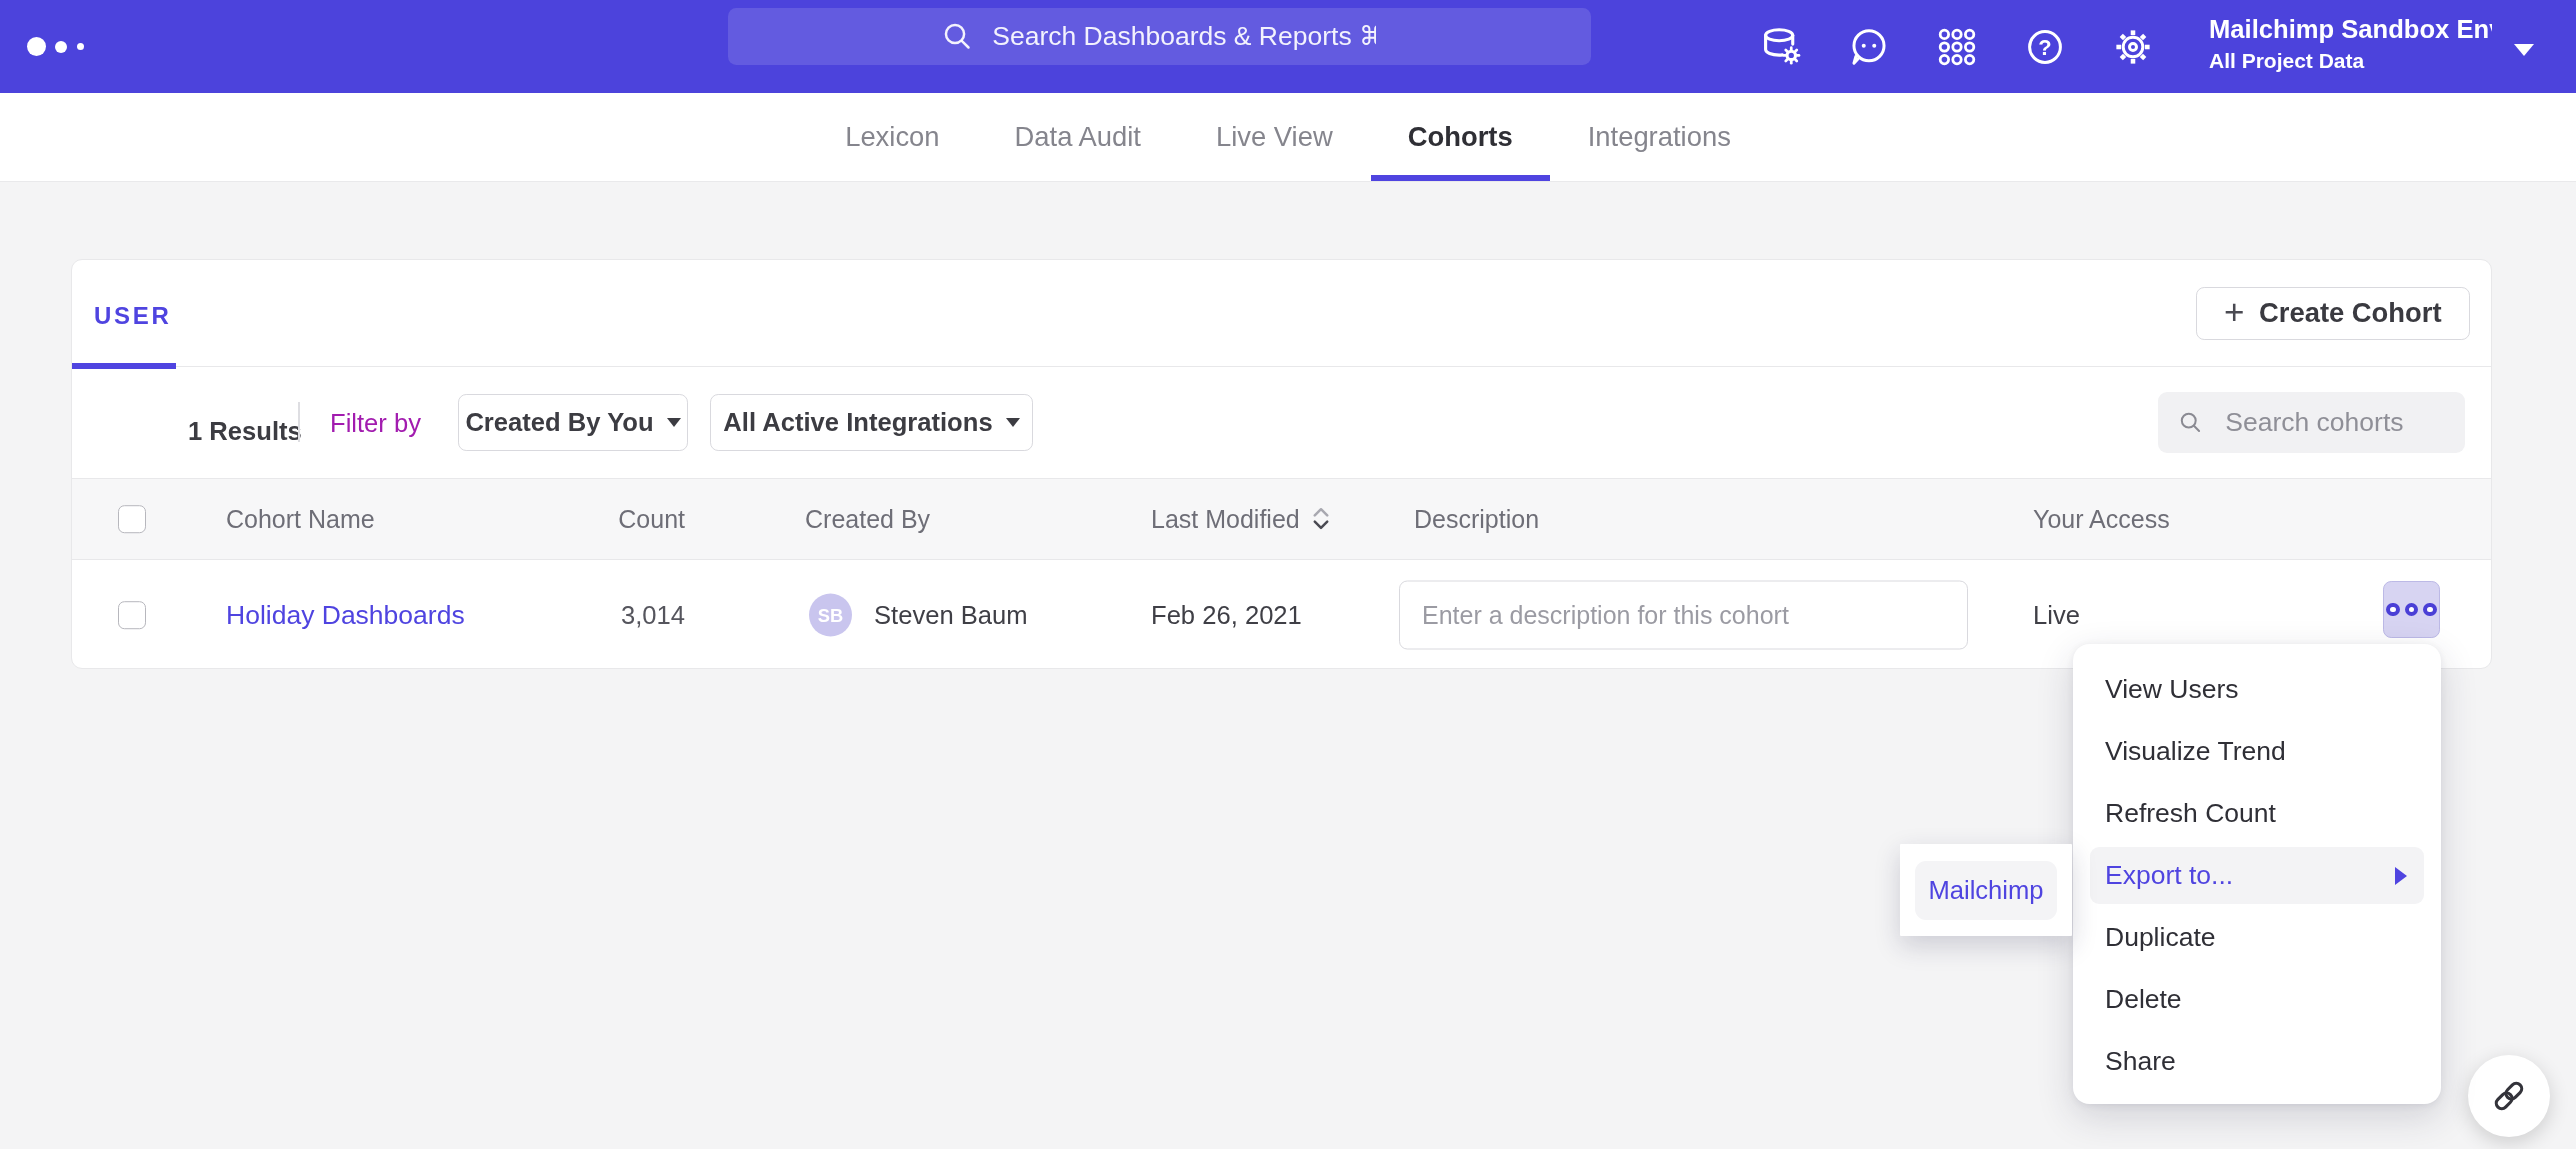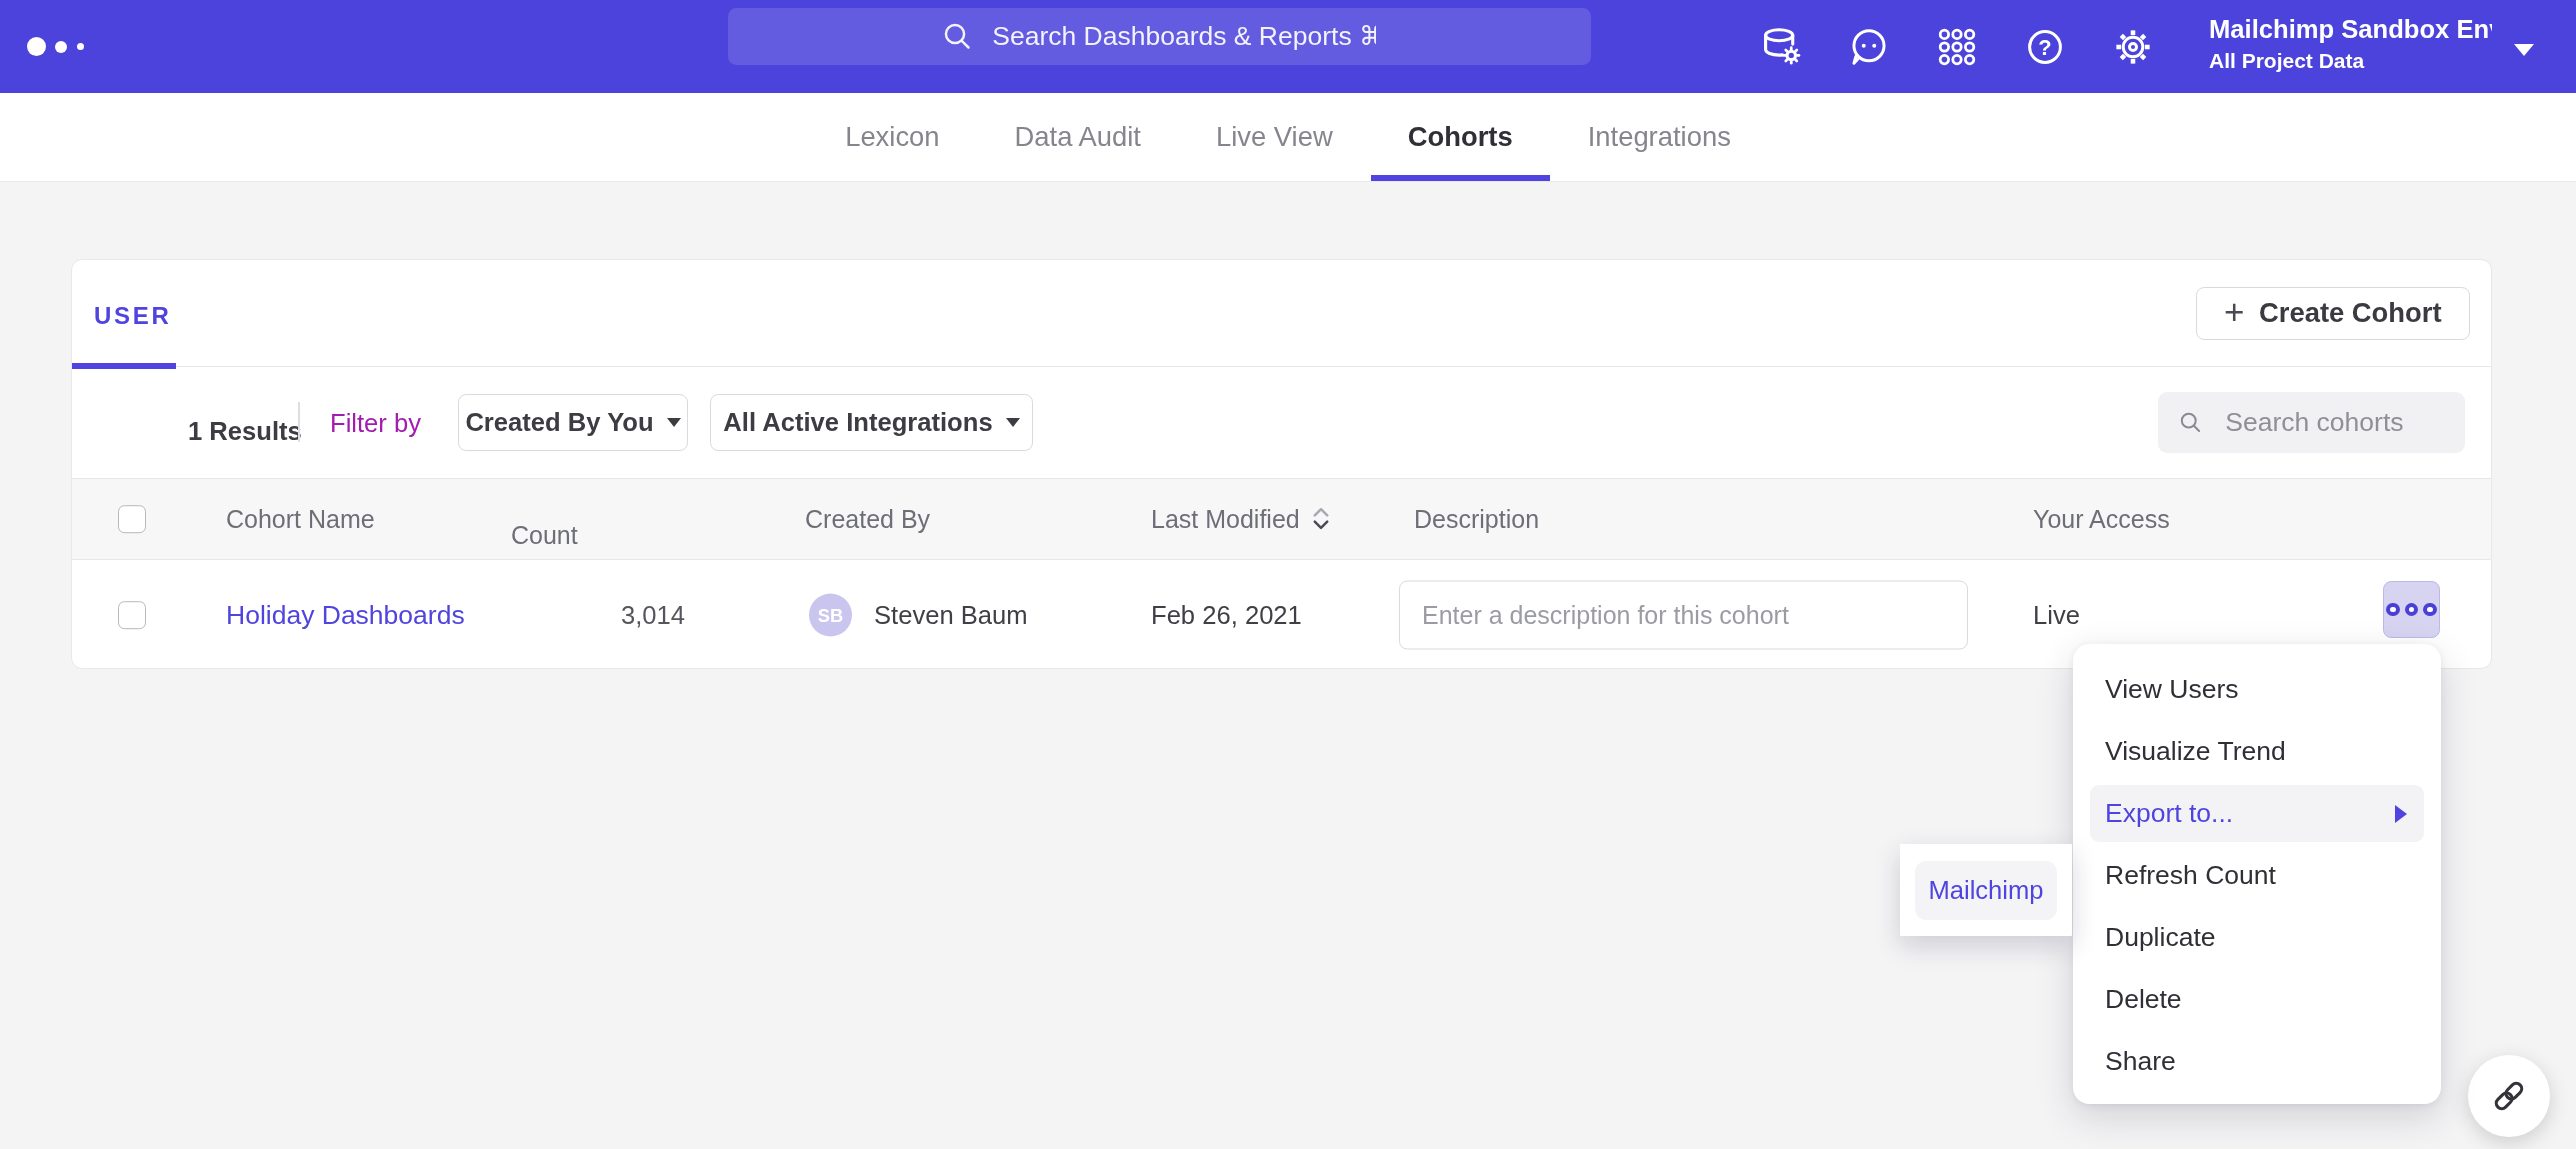--- a/index.html
+++ b/index.html
@@ -48,21 +48,21 @@
   .dd1{left:386px;width:230px;}
   .dd2{left:638px;width:323px;}
   .cohort-search{position:absolute;left:2086px;top:25px;width:307px;height:61px;background:#F1F1F3;border-radius:9.1px;display:flex;align-items:center;padding:0 20px;gap:20px;box-sizing:border-box;}
   .cohort-search input{background:transparent;border:none;outline:none;font-size:26.5px;color:#55555D;font-family:inherit;width:100%;}
   .cohort-search input::placeholder{color:#8F8F97;}
 
   .thead{position:relative;height:82px;background:#F7F7F8;border-top:0.9px solid #E8E8EA;border-bottom:0.9px solid #E8E8EA;box-sizing:border-box;}
   .hlabel{position:absolute;top:50%;transform:translateY(-50%);font-size:25px;color:#6E6E77;white-space:nowrap;}
   .checkbox{position:absolute;left:46px;top:50%;transform:translateY(-50%);width:25.6px;height:25.6px;border:1.8px solid #B7B7BD;border-radius:6.4px;background:#fff;cursor:pointer;}
   .h-name{left:154px;}
-  .h-count{left:439px;width:174px;text-align:left;margin-top:16px;}
+  .h-count{left:439px;width:174px;text-align:right;}
   .h-created{left:733px;}
   .h-modified{left:1079px;display:flex;align-items:center;gap:11px;cursor:pointer;}
   .h-desc{left:1342px;}
   .h-access{left:1961px;}
 
   .trow{position:relative;height:110px;}
   .rcell{position:absolute;top:50%;transform:translateY(-50%);font-size:25.6px;color:#3F3F46;white-space:nowrap;}
   .r-name{left:154px;color:#4F44E0;font-size:26.5px;cursor:pointer;}
   .r-count{left:439px;width:174px;text-align:right;color:#55555D;}
   .avatar{position:absolute;left:737px;top:50%;transform:translateY(-50%);width:43px;height:43px;border-radius:50%;background:#C9C5EE;color:#fff;font-size:18.3px;font-weight:700;display:flex;align-items:center;justify-content:center;}
@@ -246,25 +246,25 @@
         <span class="ring"></span>
         <span class="ring"></span>
         <span class="ring"></span>
       </div>
     </div>
   </div>
 
   <div class="menu">
     <div class="menu-item">View Users</div>
     <div class="menu-item">Visualize Trend</div>
+    <div class="menu-item">Refresh Count</div>
     <div class="menu-item hl">
       <span>Export to...</span>
       <span class="subarrow"></span>
     </div>
-    <div class="menu-item">Refresh Count</div>
     <div class="menu-item">Duplicate</div>
     <div class="menu-item">Delete</div>
     <div class="menu-item">Share</div>
   </div>
 
   <div class="submenu">
     <div class="submenu-item">Mailchimp</div>
   </div>
 
   <div class="fab">

